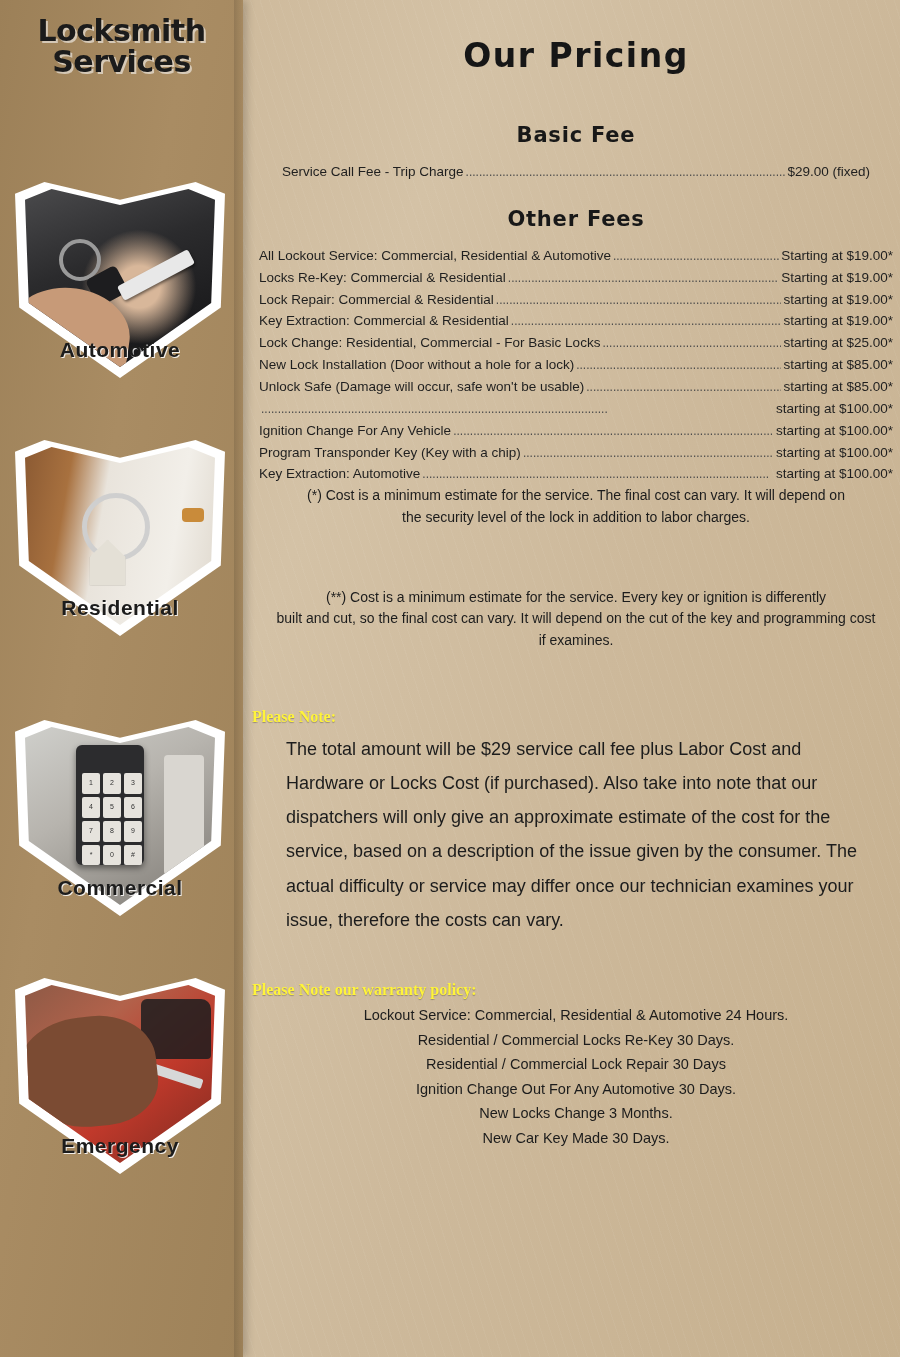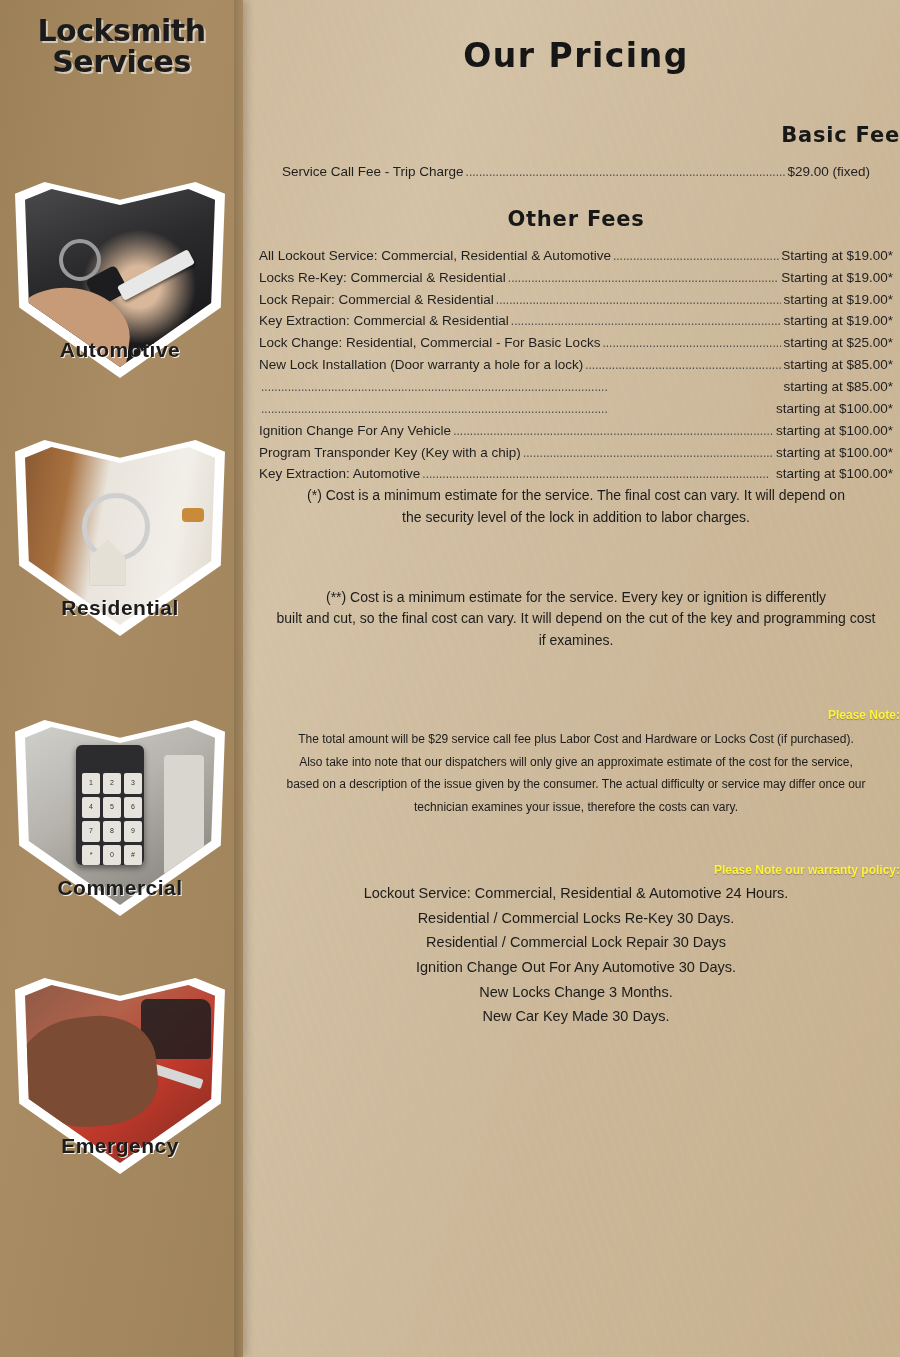--- a/index.html
+++ b/index.html
@@ -218,21 +218,21 @@
     margin-top: 36px;
   }
   .section-head {
     text-align: center;
     font-family: "DejaVu Sans", sans-serif;
     font-weight: bold;
     font-size: 21px;
     letter-spacing: 0.8px;
     color: #181818;
   }
-  .sh-basic { margin-top: 48px; text-align: right; }
+  .sh-basic { margin-top: 48px; }
   .sh-other { margin-top: 24px; }
 
   .fee-line {
     display: flex;
     align-items: baseline;
     font-size: 13.5px;
     color: #1f1f1f;
     line-height: 1.62;
     white-space: nowrap;
   }
@@ -256,30 +256,31 @@
     font-size: 14px;
     color: #1c1c1c;
     line-height: 1.55;
     margin: 0 auto;
     width: 560px;
   }
   .note-1 { }
   .note-2 { margin-top: 58px; width: 600px; }
 
   .yellow-head {
-    text-align: right;
+    text-align: left;
     color: #fff43a;
-    font-size: 12px;
+    font-size: 16px;
     font-weight: bold;
     text-shadow: 0 1px 1px rgba(0,0,0,0.28);
+    font-family: Liberation Serif, serif;
   }
   .pn-head { margin-top: 56px; }
   .pn-body {
-    text-align: center;
-    font-size: 12px;
+    text-align: left;
+    font-size: 18px;
     line-height: 1.9;
     color: #1c1c1c;
     width: 580px;
     margin: 6px auto 0 auto;
   }
   .wp-head { margin-top: 44px; }
   .wp-body {
     text-align: center;
     font-size: 14.5px;
     line-height: 1.7;
@@ -408,25 +409,26 @@
         <span class="lbl">Key Extraction: Commercial &amp; Residential</span>
         <span class="dots">........................................................................................................</span>
         <span class="val">starting at $19.00*</span>
       </div>
       <div class="fee-line">
         <span class="lbl">Lock Change: Residential, Commercial - For Basic Locks</span>
         <span class="dots">........................................................................................................</span>
         <span class="val">starting at $25.00*</span>
       </div>
       <div class="fee-line">
-        <span class="lbl">New Lock Installation (Door warranty a hole for a lock)</span>
+        <span class="lbl">New Lock Installation (Door without a hole for a lock)</span>
         <span class="dots">........................................................................................................</span>
         <span class="val">starting at $85.00*</span>
       </div>
       <div class="fee-line">
+        <span class="lbl">Unlock Safe (Damage will occur, safe won't be usable)</span>
         <span class="dots">........................................................................................................</span>
         <span class="val">starting at $85.00*</span>
       </div>
       <div class="fee-line">
         <span class="dots">........................................................................................................</span>
         <span class="val">starting at $100.00*</span>
       </div>
       <div class="fee-line">
         <span class="lbl">Ignition Change For Any Vehicle</span>
         <span class="dots">........................................................................................................</span>

